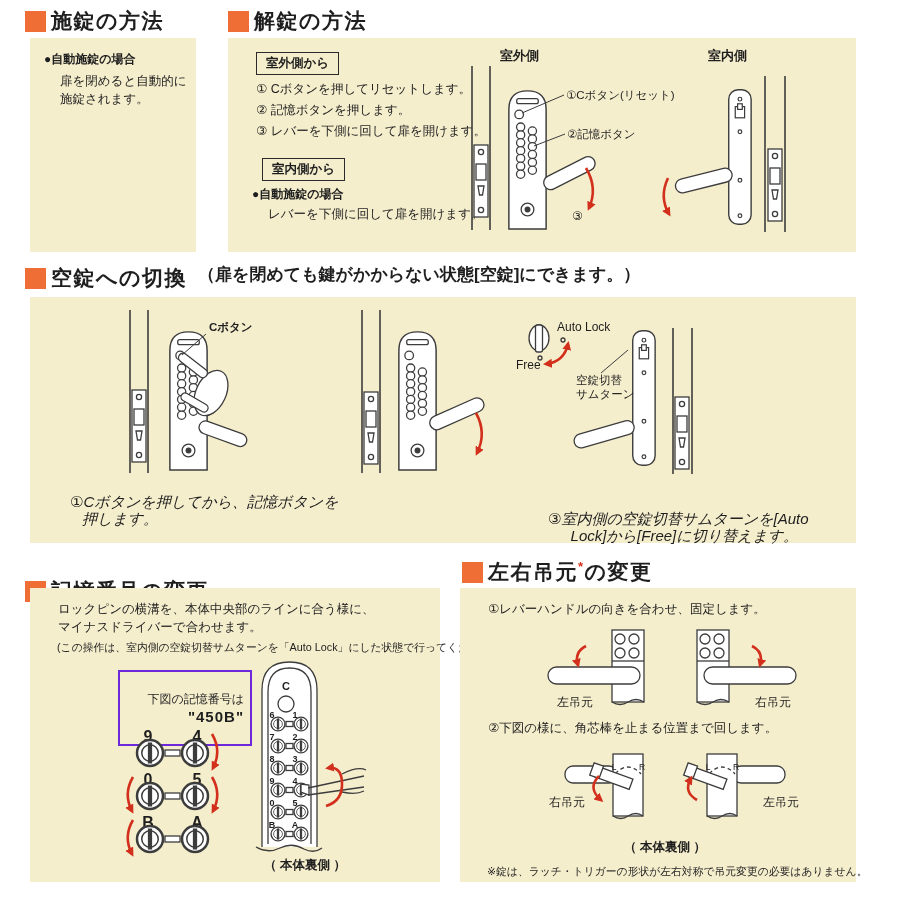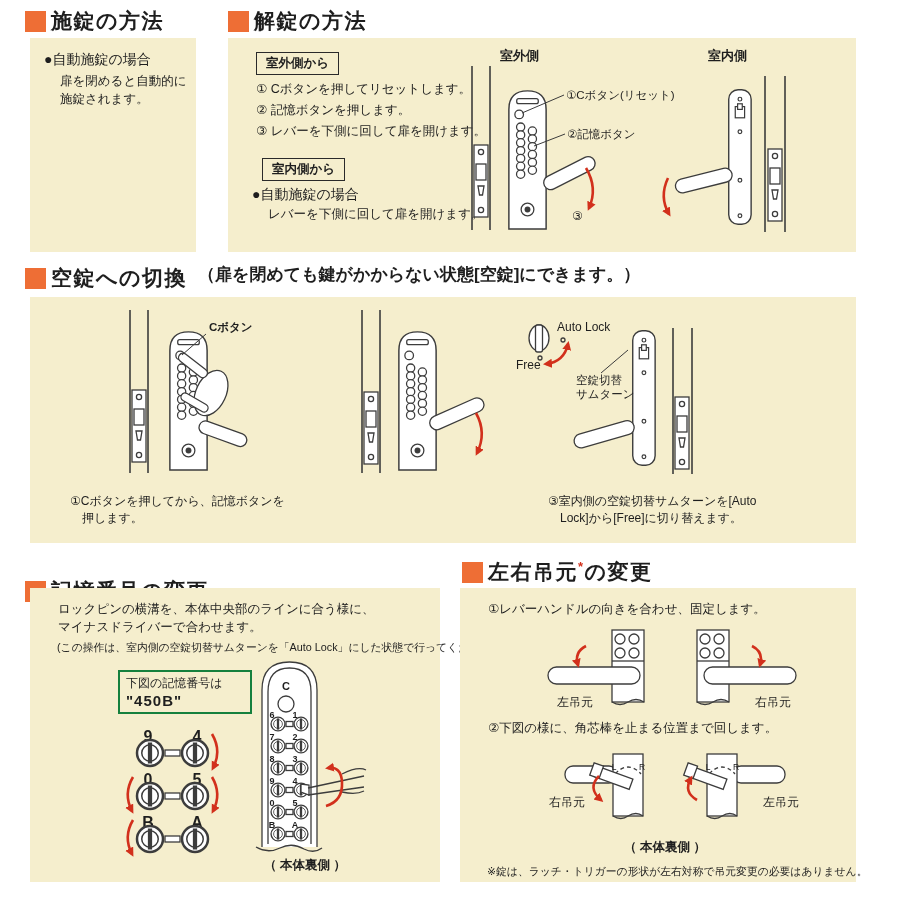--- a/index.html
+++ b/index.html
@@ -7,25 +7,25 @@
         font-family:"Liberation Sans","DejaVu Sans",sans-serif;color:#1e1e1e;}
   .head{position:absolute;display:flex;align-items:flex-end;gap:5px;}
   .head .sq{width:21px;height:21px;background:#ee6e35;flex:none;}
   .head .t{font-size:21px;font-weight:bold;line-height:22px;letter-spacing:1.5px;white-space:nowrap;}
   .head .sub{font-size:17px;font-weight:bold;padding-bottom:3px;margin-left:6px;white-space:nowrap;}
   .ast{color:#d2301c;font-size:13px;vertical-align:super;font-weight:bold;}
   .panel{position:absolute;background:#f5eecd;}
   .txt{position:absolute;font-size:12.5px;line-height:19px;white-space:nowrap;}
   .sm{font-size:10.8px;}
   .b{font-weight:bold;}
-  .bl{font-size:14px;font-weight:normal;}
+  .bl{font-size:12px;font-weight:bold;}
   .tagbox{position:absolute;border:1.6px solid #2a2a2a;padding:2px 9px;font-size:12.5px;font-weight:bold;white-space:nowrap;}
-  .cap{position:absolute;font-size:12px;line-height:17px;white-space:nowrap;}
+  .cap{position:absolute;font-size:15px;line-height:17px;white-space:nowrap;font-style:italic;}
   .cap .in{padding-left:12px;}
-  .note{position:absolute;border:2px solid #15803d;text-align:left;padding:3px 6px;width:118px;}
+  .note{position:absolute;border:2px solid #6d28d9;text-align:right;padding:19px 6px;width:118px;}
   .note .n1{font-size:12px;}
   .note .n2{font-size:15px;font-weight:bold;letter-spacing:1px;}
   .ctr{text-align:center;}
   svg.fig{position:absolute;overflow:visible;}
   svg text{font-family:"Liberation Sans","DejaVu Sans",sans-serif;fill:#1e1e1e;}
   .ln{stroke:#3c3c3c;stroke-width:1.3;fill:none;}
   .dl{stroke:#3c3c3c;stroke-width:1.6;fill:none;}
   .fw{fill:#fff;stroke:#3c3c3c;stroke-width:1.3;}
   .red{stroke:#d2301c;stroke-width:2.6;fill:none;}
   .ptr{stroke:#3c3c3c;stroke-width:1;fill:none;}
@@ -194,21 +194,21 @@
     <text x="76" y="98" font-size="11.5">サムターン</text>
     <line x1="173" y1="28" x2="173" y2="174" class="dl"></line>
     <line x1="192" y1="28" x2="192" y2="174" class="dl"></line>
     <use href="#latch" x="174" y="96" width="16" height="74"></use>
   </svg>
 
   <div class="cap" style="left:40px;top:196px;">
     <div>①Cボタンを押してから、記憶ボタンを</div>
     <div class="in">押します。</div>
   </div>
-  <div class="cap" style="left:518px;top:196px;">
+  <div class="cap" style="left:518px;top:213px;text-align:center;">
     <div>③室内側の空錠切替サムターンを[Auto</div>
     <div class="in">Lock]から[Free]に切り替えます。</div>
   </div>
 </div>
 
 <div class="head" style="left:25px;top:556px;margin-top:24px;">
   <div class="sq"></div>
   <div class="t">記憶番号の変更</div>
 </div>
 <div class="panel" style="left:30px;top:588px;width:410px;height:294px;">

